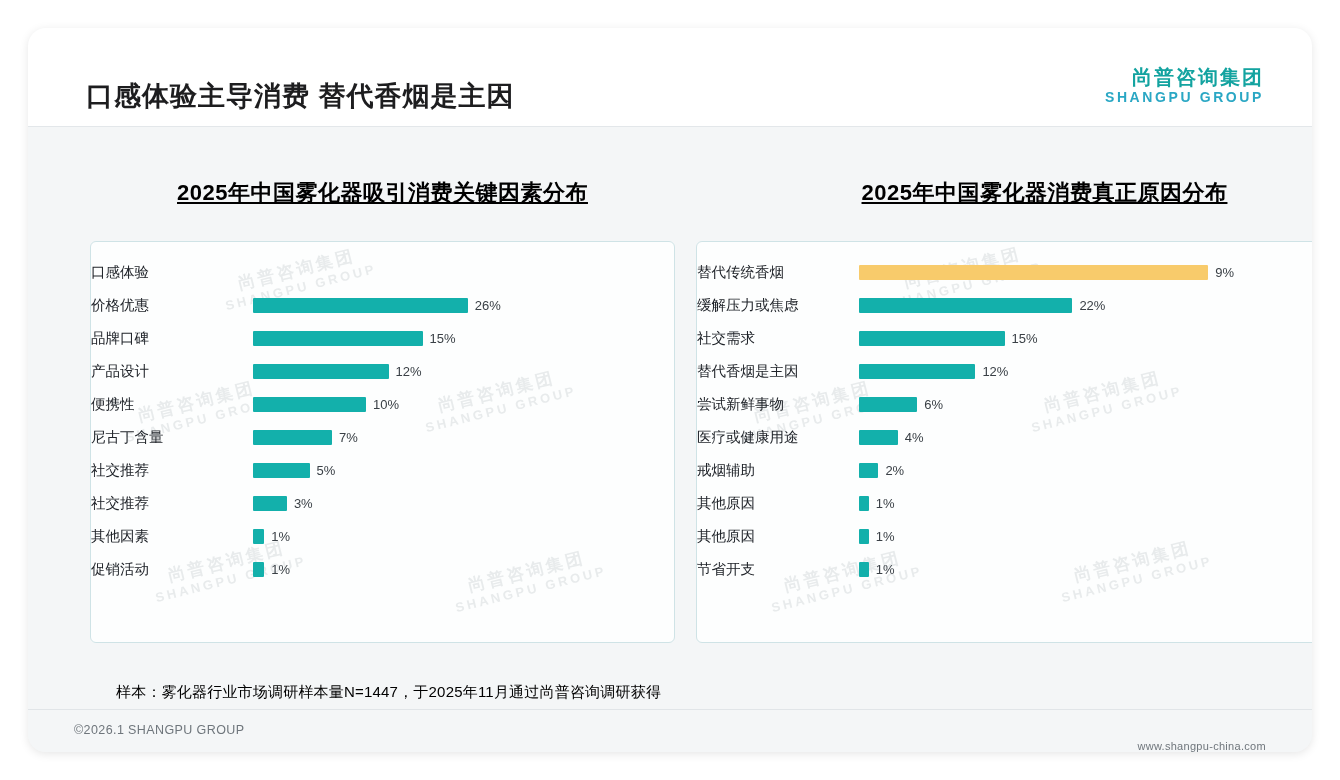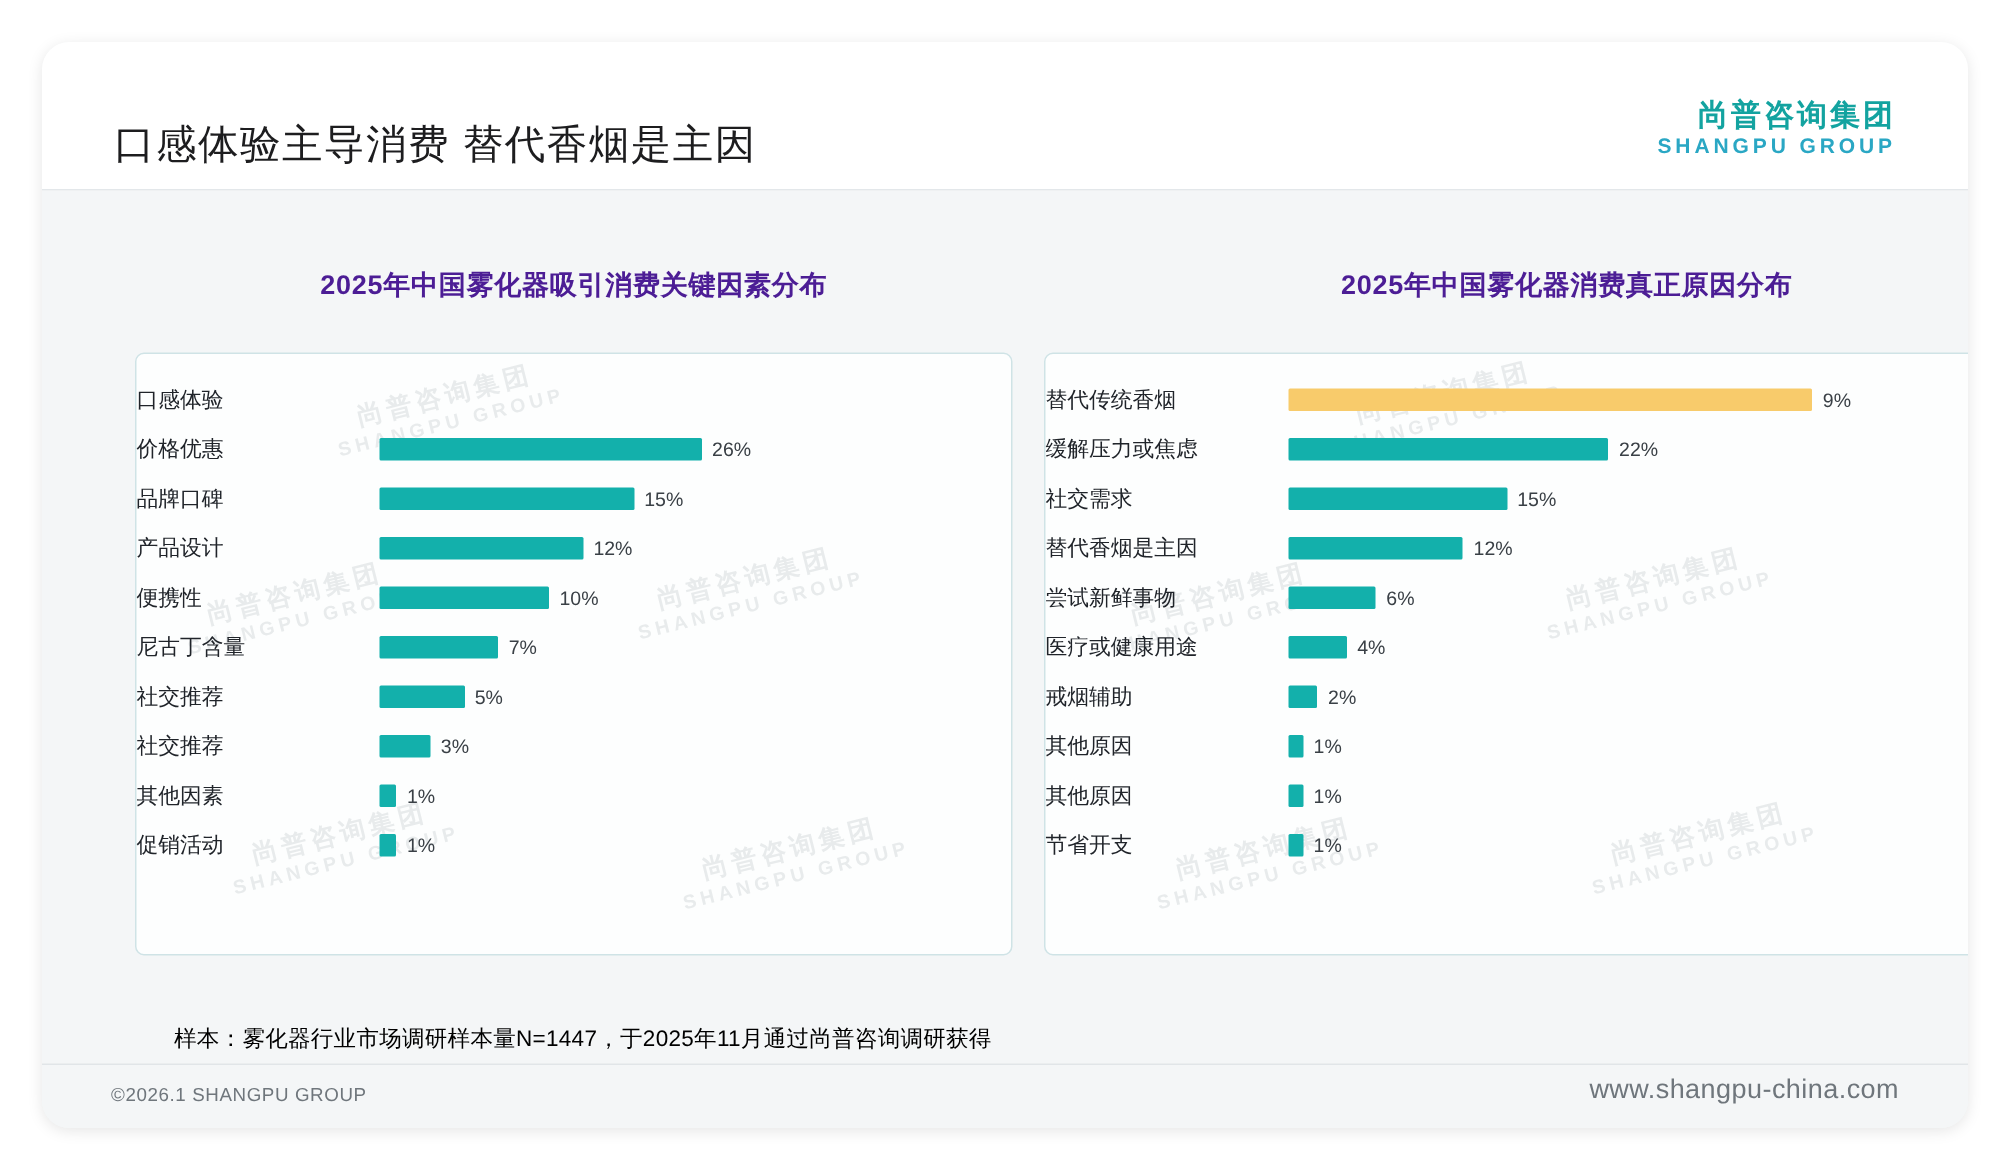--- a/index.html
+++ b/index.html
@@ -28,24 +28,24 @@
   .header {
     position: absolute;
     left: 0; top: 0;
     width: 100%;
     height: 98px;
     background: #ffffff;
     border-bottom: 1px solid #e3e7ea;
   }
   .header-title {
     position: absolute;
-    left: 48px;
+    left: 58px;
     top: 50px;
     font-size: 27px;
-    font-weight: normal;
+    font-weight: bold;
     color: #1d1d1f;
     letter-spacing: 1px;
   }
   .logo {
     position: absolute;
     right: 48px;
     top: 38px;
     text-align: right;
     line-height: 1.15;
   }
@@ -62,26 +62,27 @@
     letter-spacing: 2.6px;
   }
   
   .panel {
     position: absolute;
     top: 150px;
   }
   .panel.left { left: 62px; width: 585px; }
   .panel.right { left: 668px; width: 697px; }
   .panel-title {
-    font-size: 18px;
-    font-weight: bold;
-    color: #4c1d95;
+    font-size: 22px;
+    font-weight: bold;
+    color: #000000;
     text-align: center;
     margin: 0 0 33px 0;
     letter-spacing: 0.5px;
+    text-decoration: underline;
   }
   .chart-box {
     position: relative;
     height: 400px;
     background: #fdfefe;
     border: 1px solid #cfe3e6;
     border-radius: 6px;
     overflow: hidden;
   }
   
@@ -157,22 +158,22 @@
     position: absolute;
     left: 46px;
     top: 13px;
     font-size: 12.5px;
     color: #6f767c;
     letter-spacing: 0.4px;
   }
   .footer-right {
     position: absolute;
     right: 46px;
-    top: 6px;
-    font-size: 18px;
+    top: 30px;
+    font-size: 11px;
     color: #6f767c;
     letter-spacing: 0.3px;
     text-align: right;
   }
 </style>
 </head>
 <body>
 
 <div class="slide">
 

